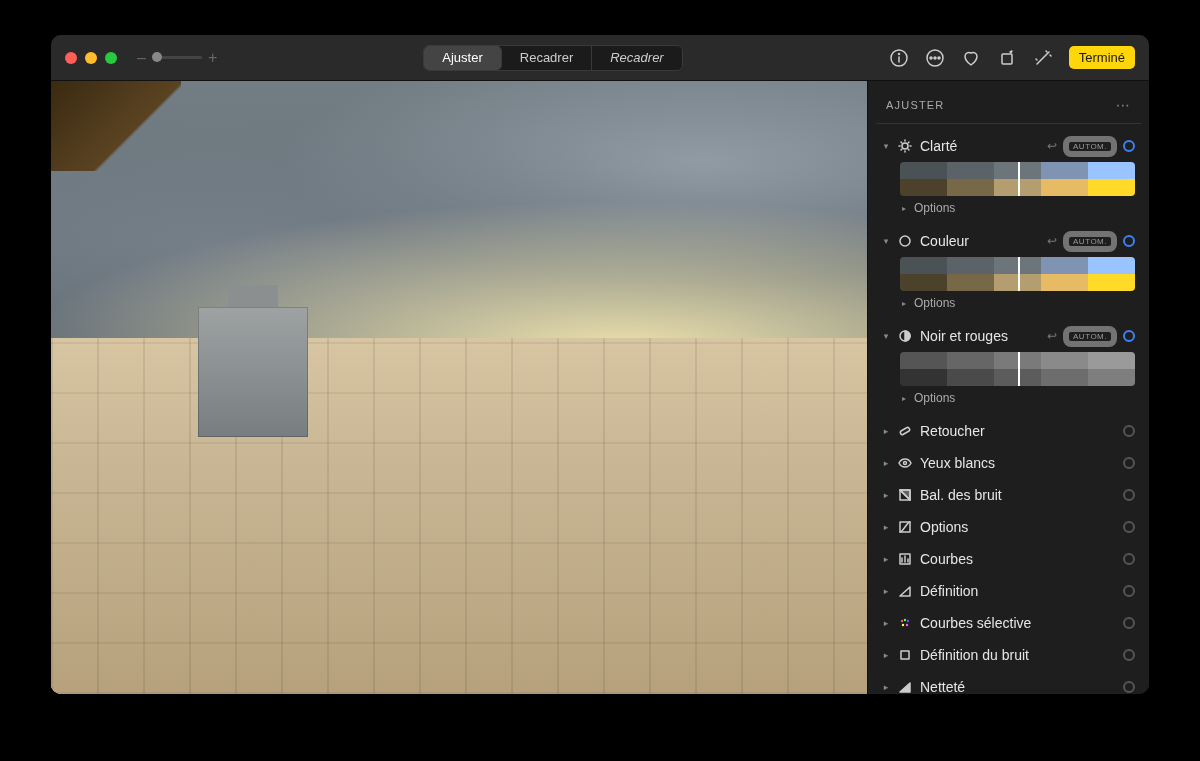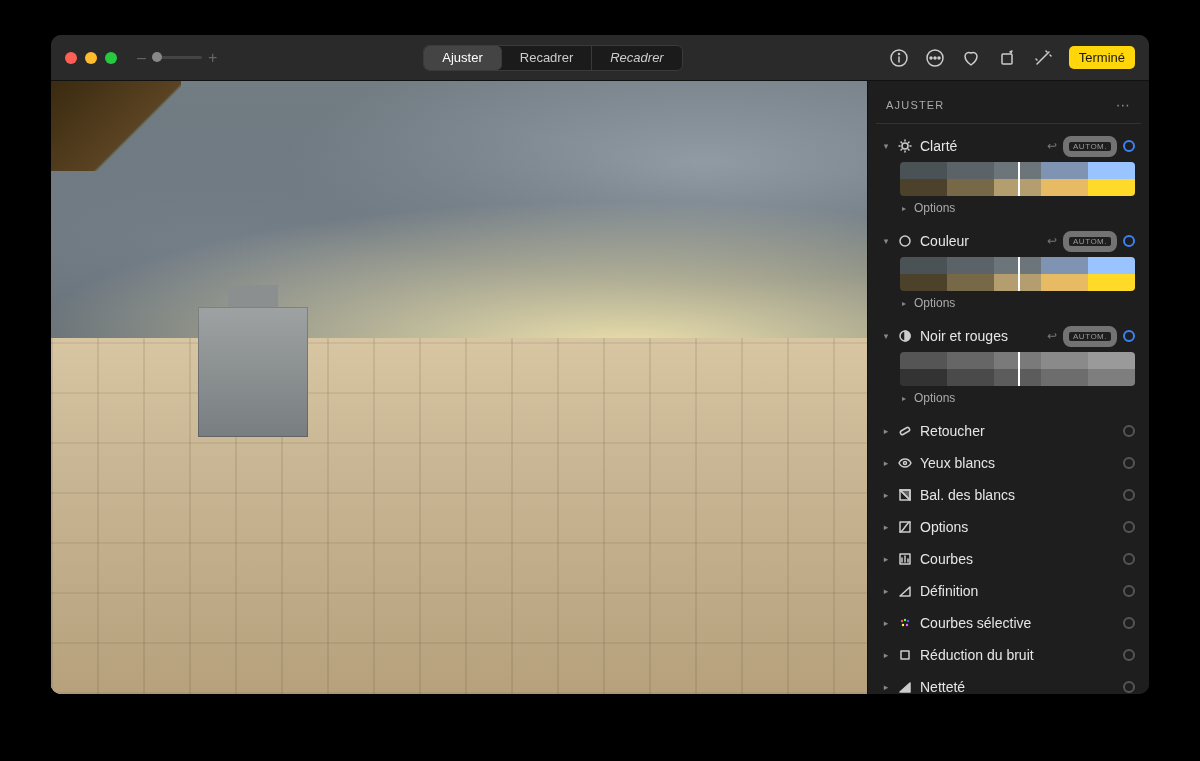--- a/index.html
+++ b/index.html
@@ -383,21 +383,21 @@
       <div class="panel">
         <div class="panel-head">
           <span class="chev">▸</span>
           <span class="p-icon">
               <svg viewBox="0 0 14 14">
                 <rect x="2" y="2" width="10" height="10"></rect>
                 <path d="M2 2L12 12"></path>
                 <path d="M2 2h10v10z" fill="currentColor" fill-opacity=".4"></path>
               </svg>
             </span>
-          <span class="p-label">Bal. des blancs</span>
+          <span class="p-label">Bal. des bruit</span>
           <div class="head-ctrls">
               <span class="collapsed-ring"></span>
             </div>
         </div>
       </div>
       <div class="panel">
         <div class="panel-head">
           <span class="chev">▸</span>
           <span class="p-icon">
               <svg viewBox="0 0 14 14">
@@ -459,21 +459,21 @@
         </div>
       </div>
       <div class="panel">
         <div class="panel-head">
           <span class="chev">▸</span>
           <span class="p-icon">
               <svg viewBox="0 0 14 14">
                 <rect x="3" y="3" width="8" height="8"></rect>
               </svg>
             </span>
-          <span class="p-label">Réduction du bruit</span>
+          <span class="p-label">Définition du bruit</span>
           <div class="head-ctrls">
               <span class="collapsed-ring"></span>
             </div>
         </div>
       </div>
       <div class="panel">
         <div class="panel-head">
           <span class="chev">▸</span>
           <span class="p-icon">
               <svg viewBox="0 0 14 14">

